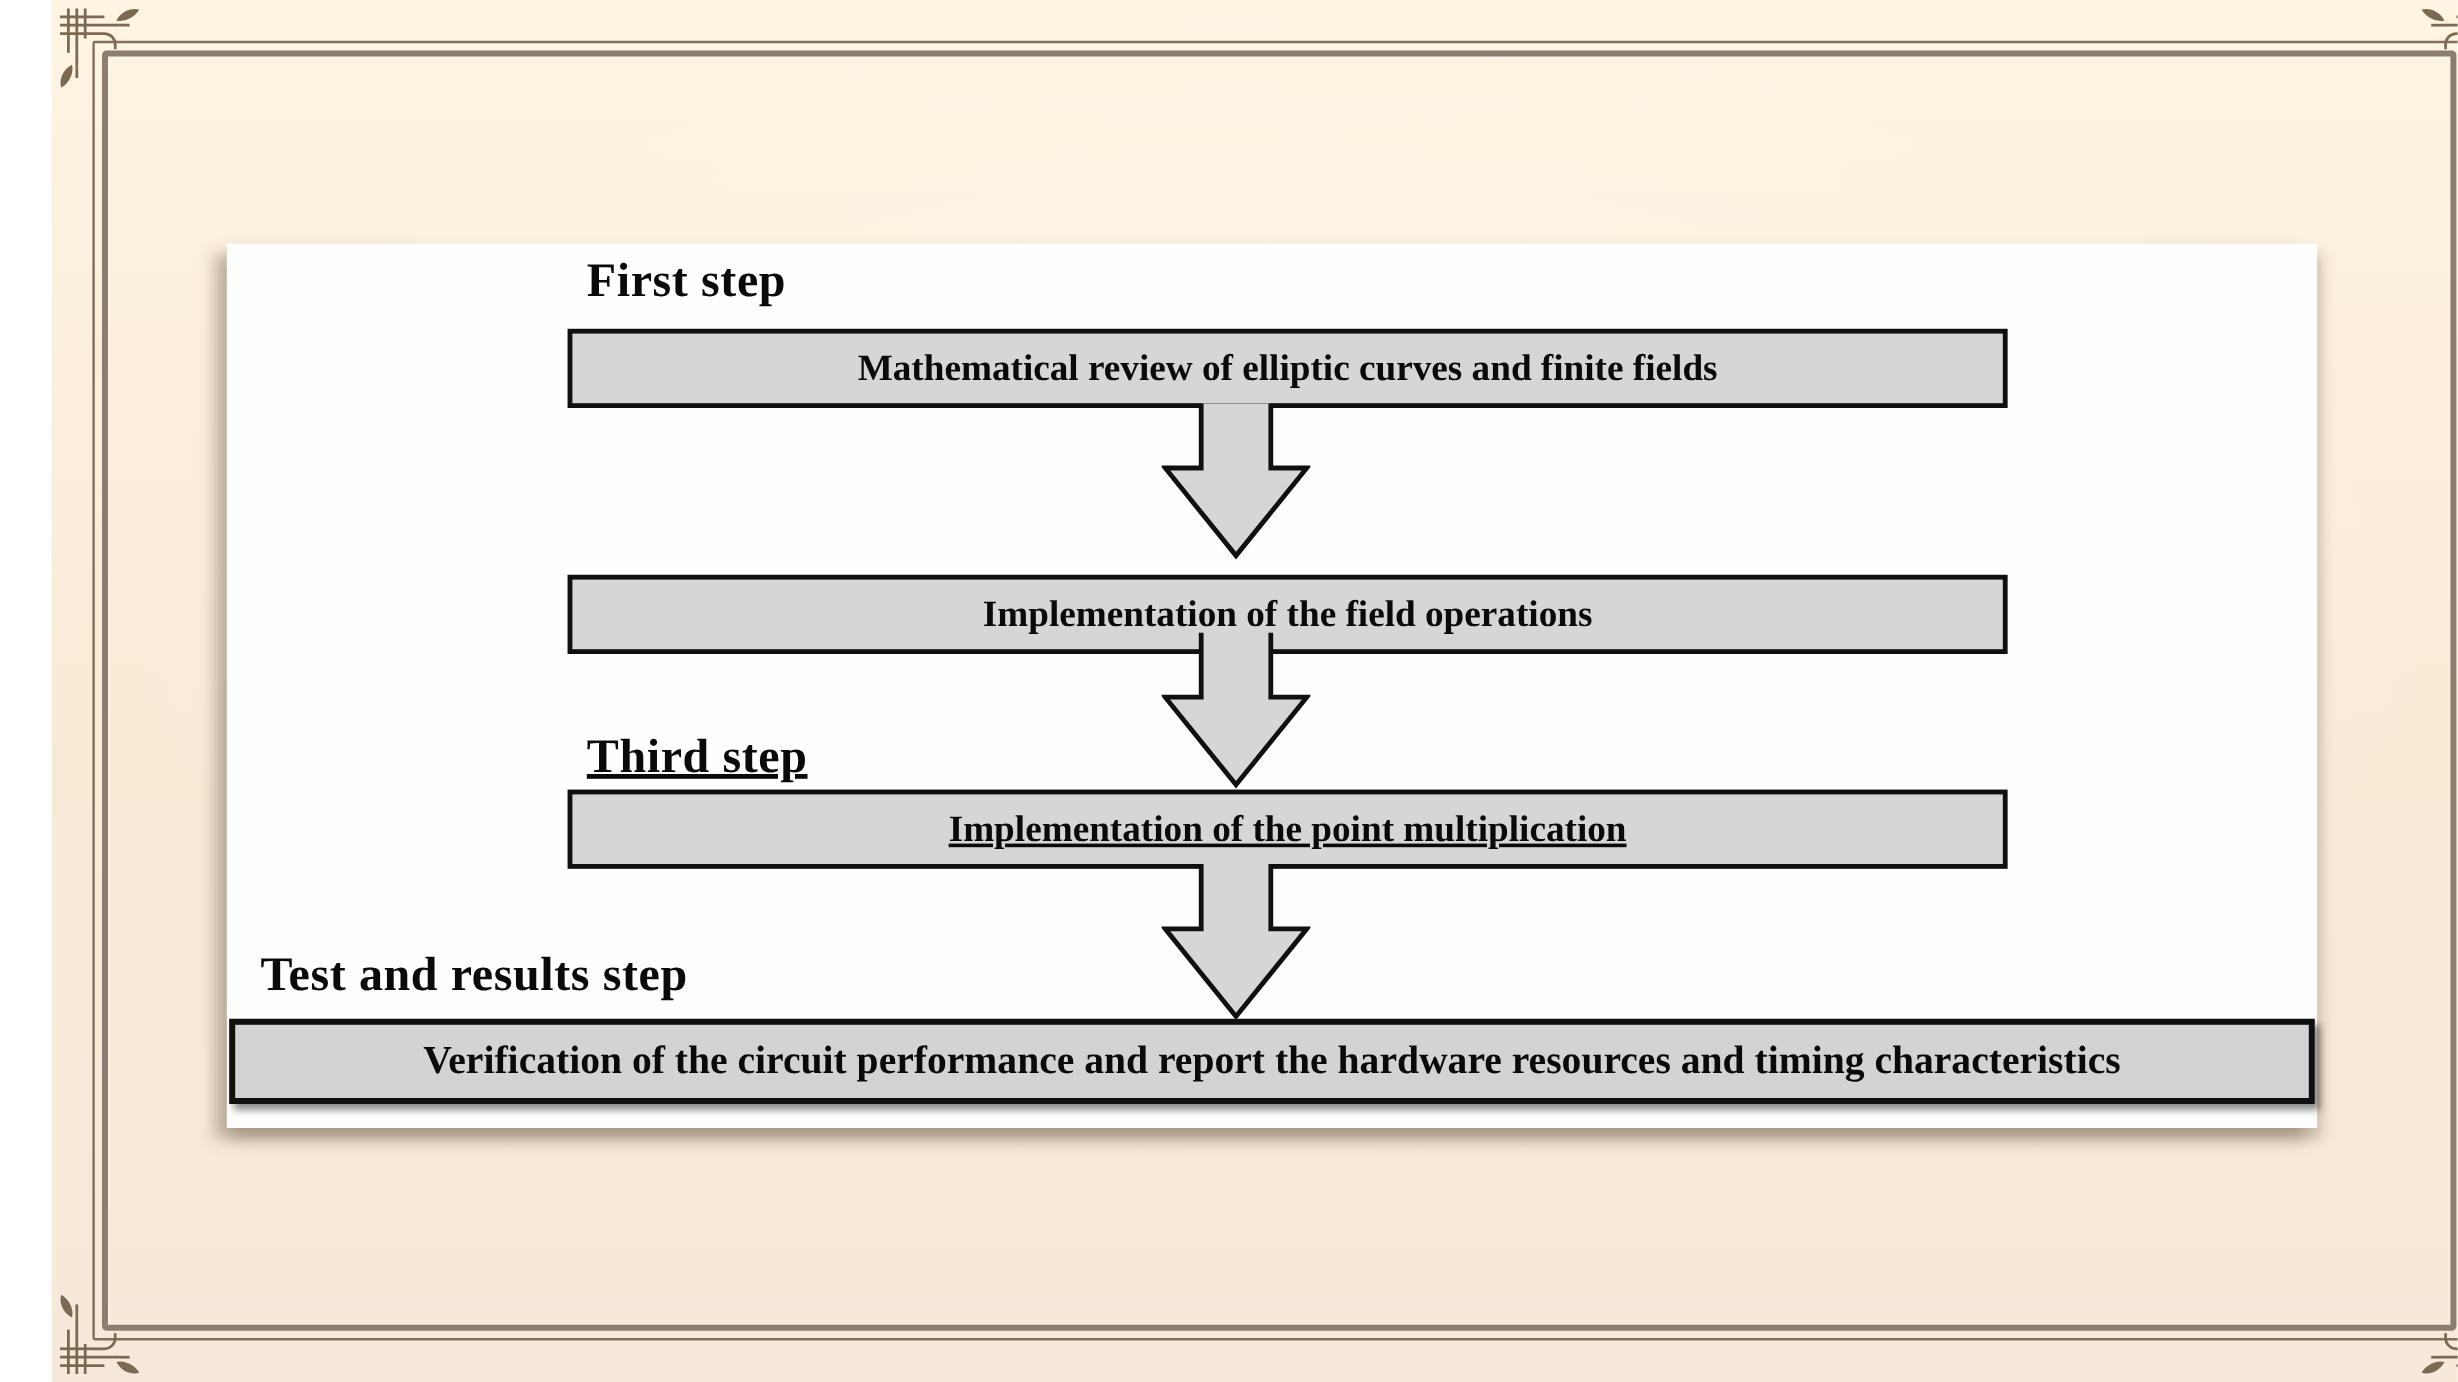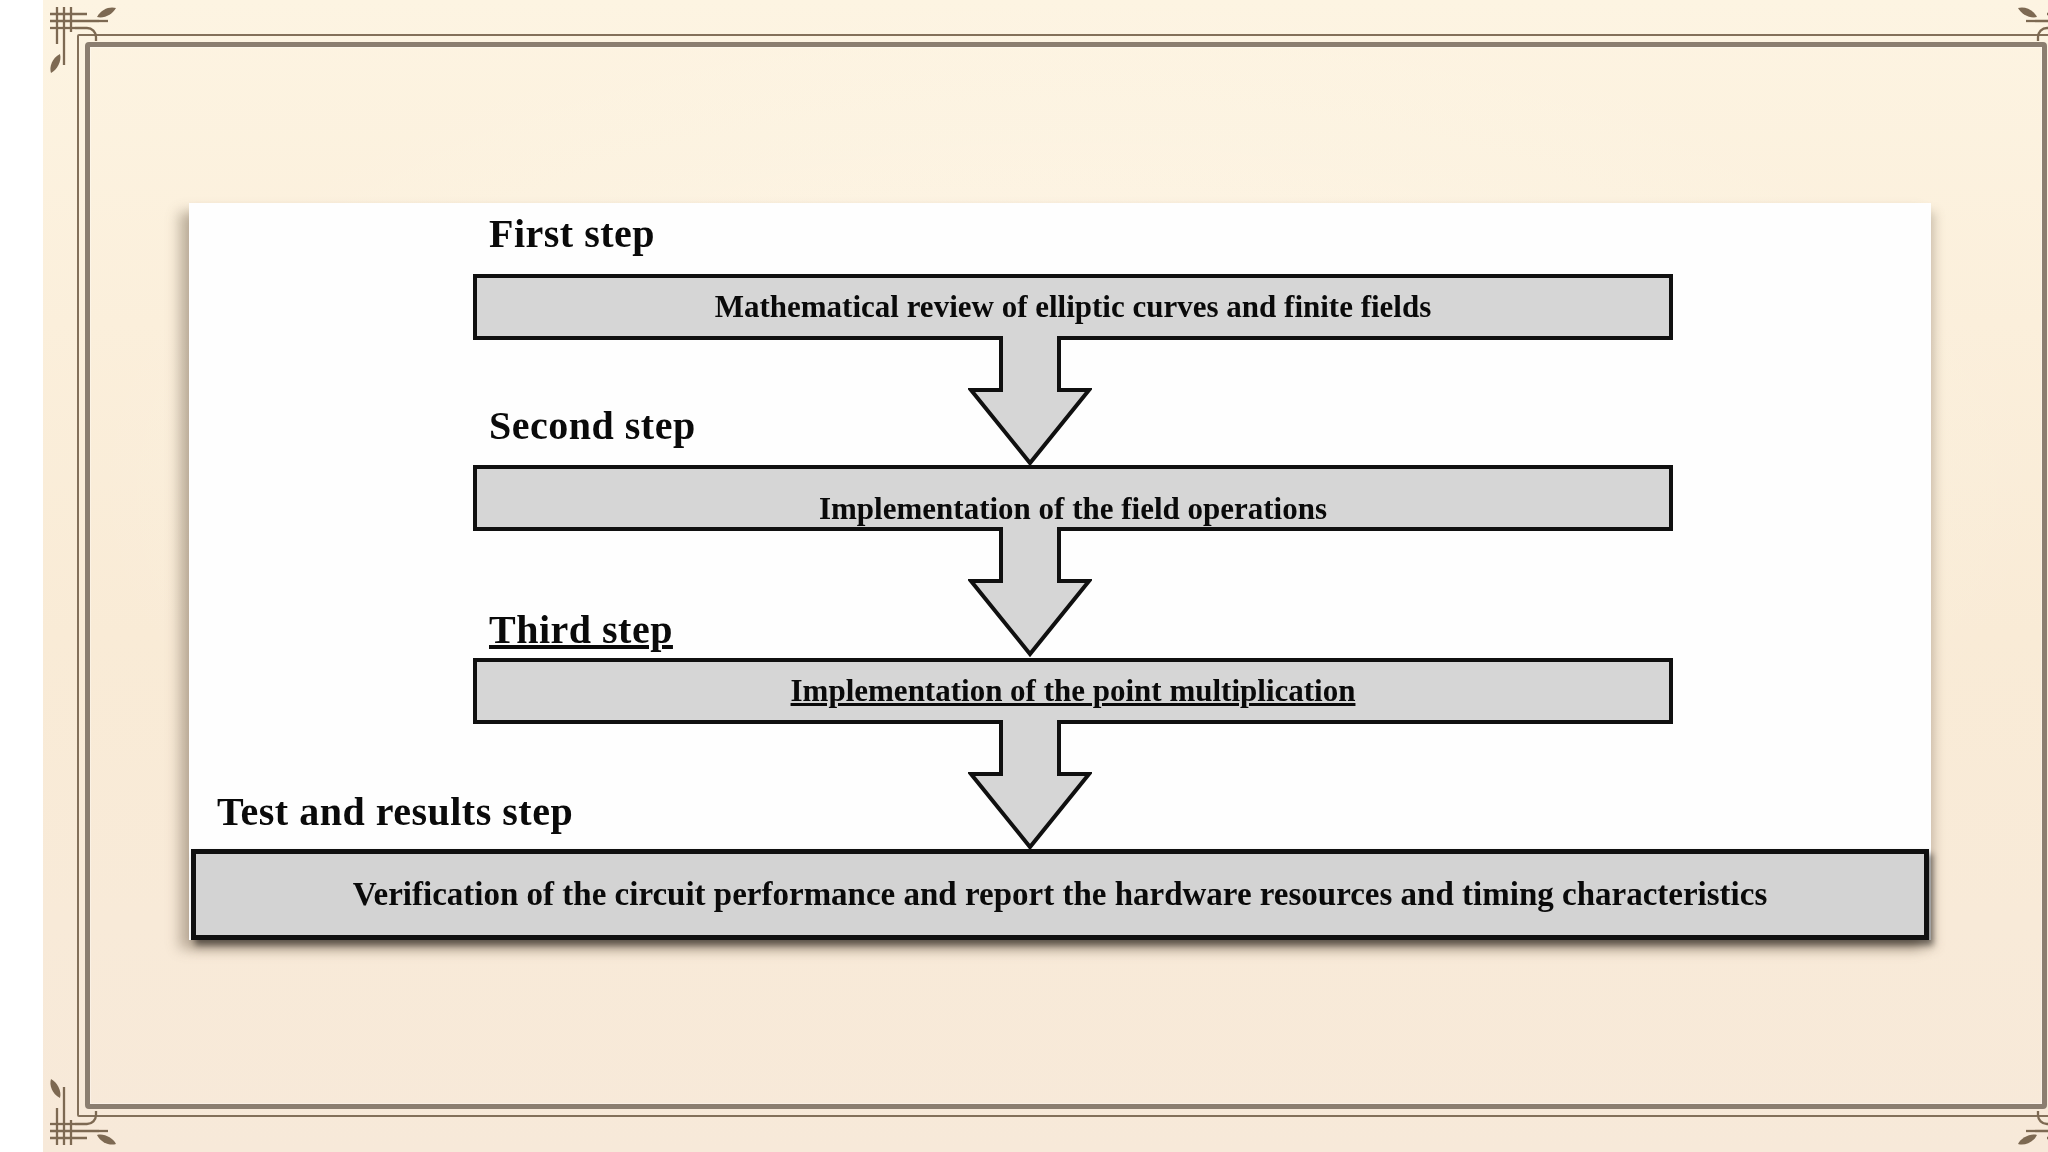--- a/index.html
+++ b/index.html
@@ -85,27 +85,27 @@
     display: flex;
     align-items: center;
     justify-content: center;
     font-weight: bold;
     font-size: 31px;
     color: #0a0a0a;
     text-align: center;
     white-space: nowrap;
   }
   #box-1 { top: 71px;  }
-  #box-2 { top: 262px; align-items: flex-end; }
+  #box-2 { top: 276px; }
   #box-3 { top: 455px; text-decoration: underline; }
   #box-4 {
     left: 2px;
     top: 646px;
     width: 1738px;
-    height: 91px;
+    height: 71px;
     border-width: 5px;
     background: #d3d3d3;
     font-size: 33px;
     box-shadow: 4px 5px 6px rgba(0,0,0,0.45);
   }
 
   .flow-arrow {
     position: absolute;
     left: 779px;
     width: 124px;
@@ -199,21 +199,20 @@
     <div class="flow-box" id="box-1">
       <span>Mathematical review of elliptic curves and finite fields</span>
     </div>
 
     <div class="flow-arrow" id="arrow-1">
       <svg viewBox="0 0 124 131" preserveAspectRatio="none" xmlns="http://www.w3.org/2000/svg">
         <path d="M33 0 L33 54 L3 54 L62 127 L121 54 L91 54 L91 0" fill="#d6d6d6" stroke="#101010" stroke-width="4" stroke-linejoin="miter"></path>
       </svg>
     </div>
 
-    <div class="step-label" id="label-2">Second step</div>
     <div class="flow-box" id="box-2">
       <span>Implementation of the field operations</span>
     </div>
 
     <div class="flow-arrow" id="arrow-2">
       <svg viewBox="0 0 124 131" preserveAspectRatio="none" xmlns="http://www.w3.org/2000/svg">
         <path d="M33 0 L33 54 L3 54 L62 127 L121 54 L91 54 L91 0" fill="#d6d6d6" stroke="#101010" stroke-width="4" stroke-linejoin="miter"></path>
       </svg>
     </div>
 

